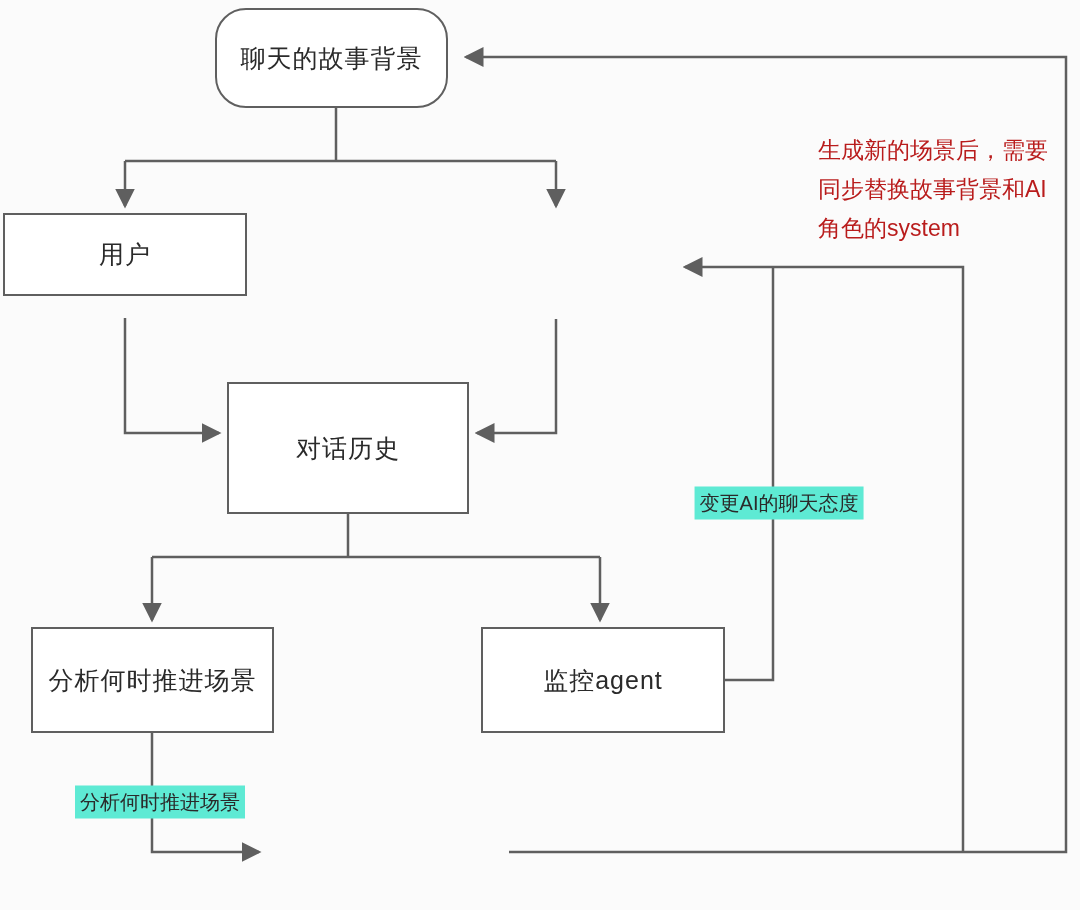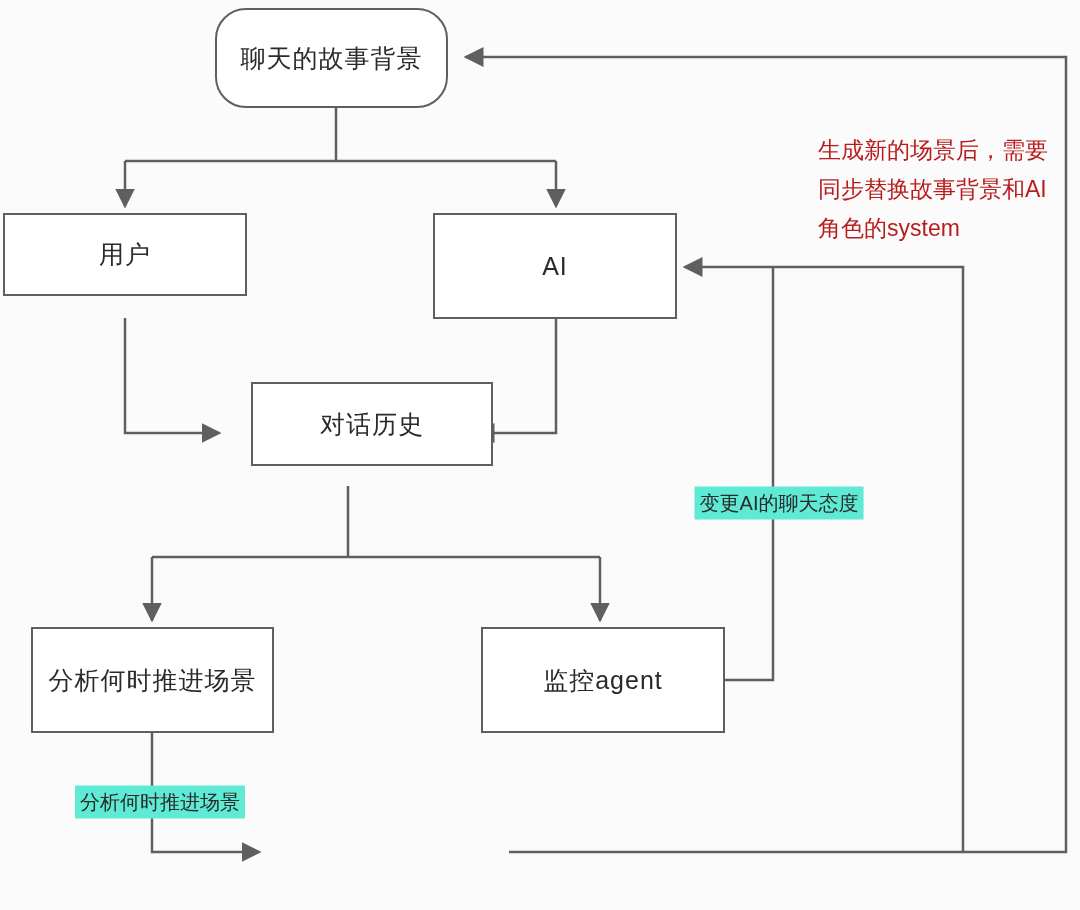--- a/index.html
+++ b/index.html
@@ -28,21 +28,21 @@
     display: flex;
     align-items: center;
     justify-content: center;
     font-size: 25px;
     color: #2a2a2a;
     letter-spacing: 1px;
   }
   .node-story    { left: 215px; top: 8px;   width: 233px; height: 100px; border-radius: 31px; }
   .node-user     { left: 3px;   top: 213px; width: 244px; height: 83px; }
   .node-ai       { left: 433px; top: 213px; width: 244px; height: 106px; }
-  .node-history  { left: 227px; top: 382px; width: 242px; height: 84px; margin-left: 24px; }
+  .node-history  { left: 227px; top: 382px; width: 242px; height: 132px; }
   .node-progress { left: 31px;  top: 627px; width: 243px; height: 106px; }
   .node-monitor  { left: 481px; top: 627px; width: 244px; height: 106px; }
   .node-scene    { left: 266px; top: 799px; width: 243px; height: 106px; }
 
   .edge-label {
     position: absolute;
     transform: translate(-50%, -50%);
     background: #5eead4;
     padding: 3px 5px;
     font-size: 20px;
@@ -92,23 +92,20 @@
   </svg>
 
   <div class="node node-story">
     <span>聊天的故事背景</span>
   </div>
 
   <div class="node node-user">
     <span>用户</span>
   </div>
 
-  <div class="node node-ai">
-    <span>AI</span>
-  </div>
 
   <div class="node node-history">
     <span>对话历史</span>
   </div>
 
   <div class="node node-progress">
     <span>分析何时推进场景</span>
   </div>
 
   <div class="node node-monitor">

